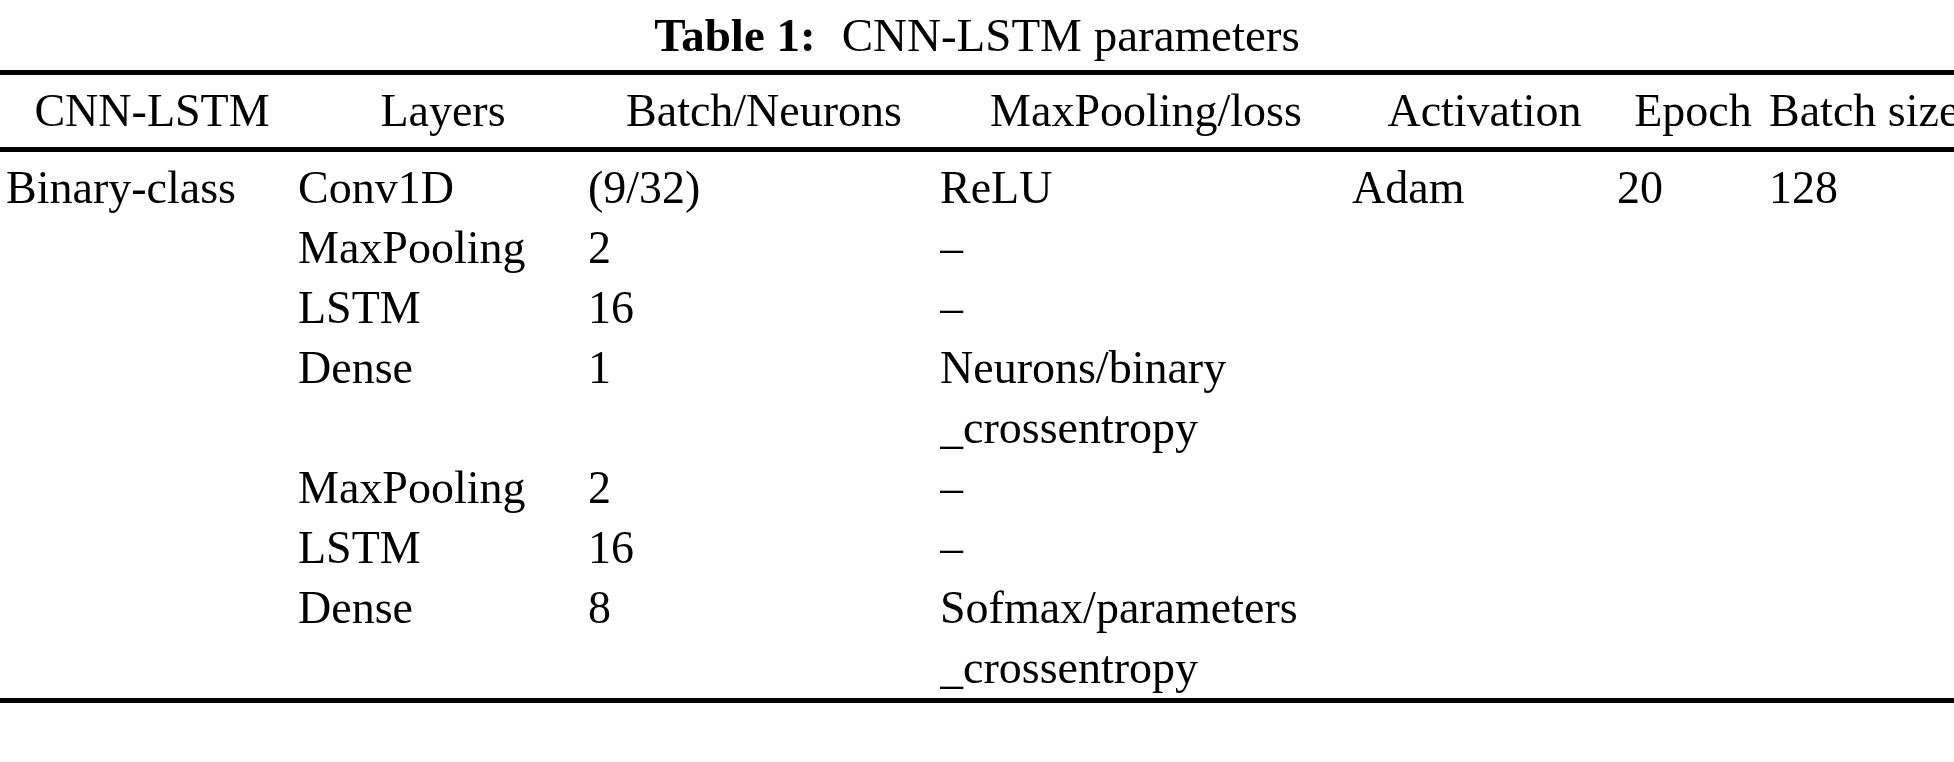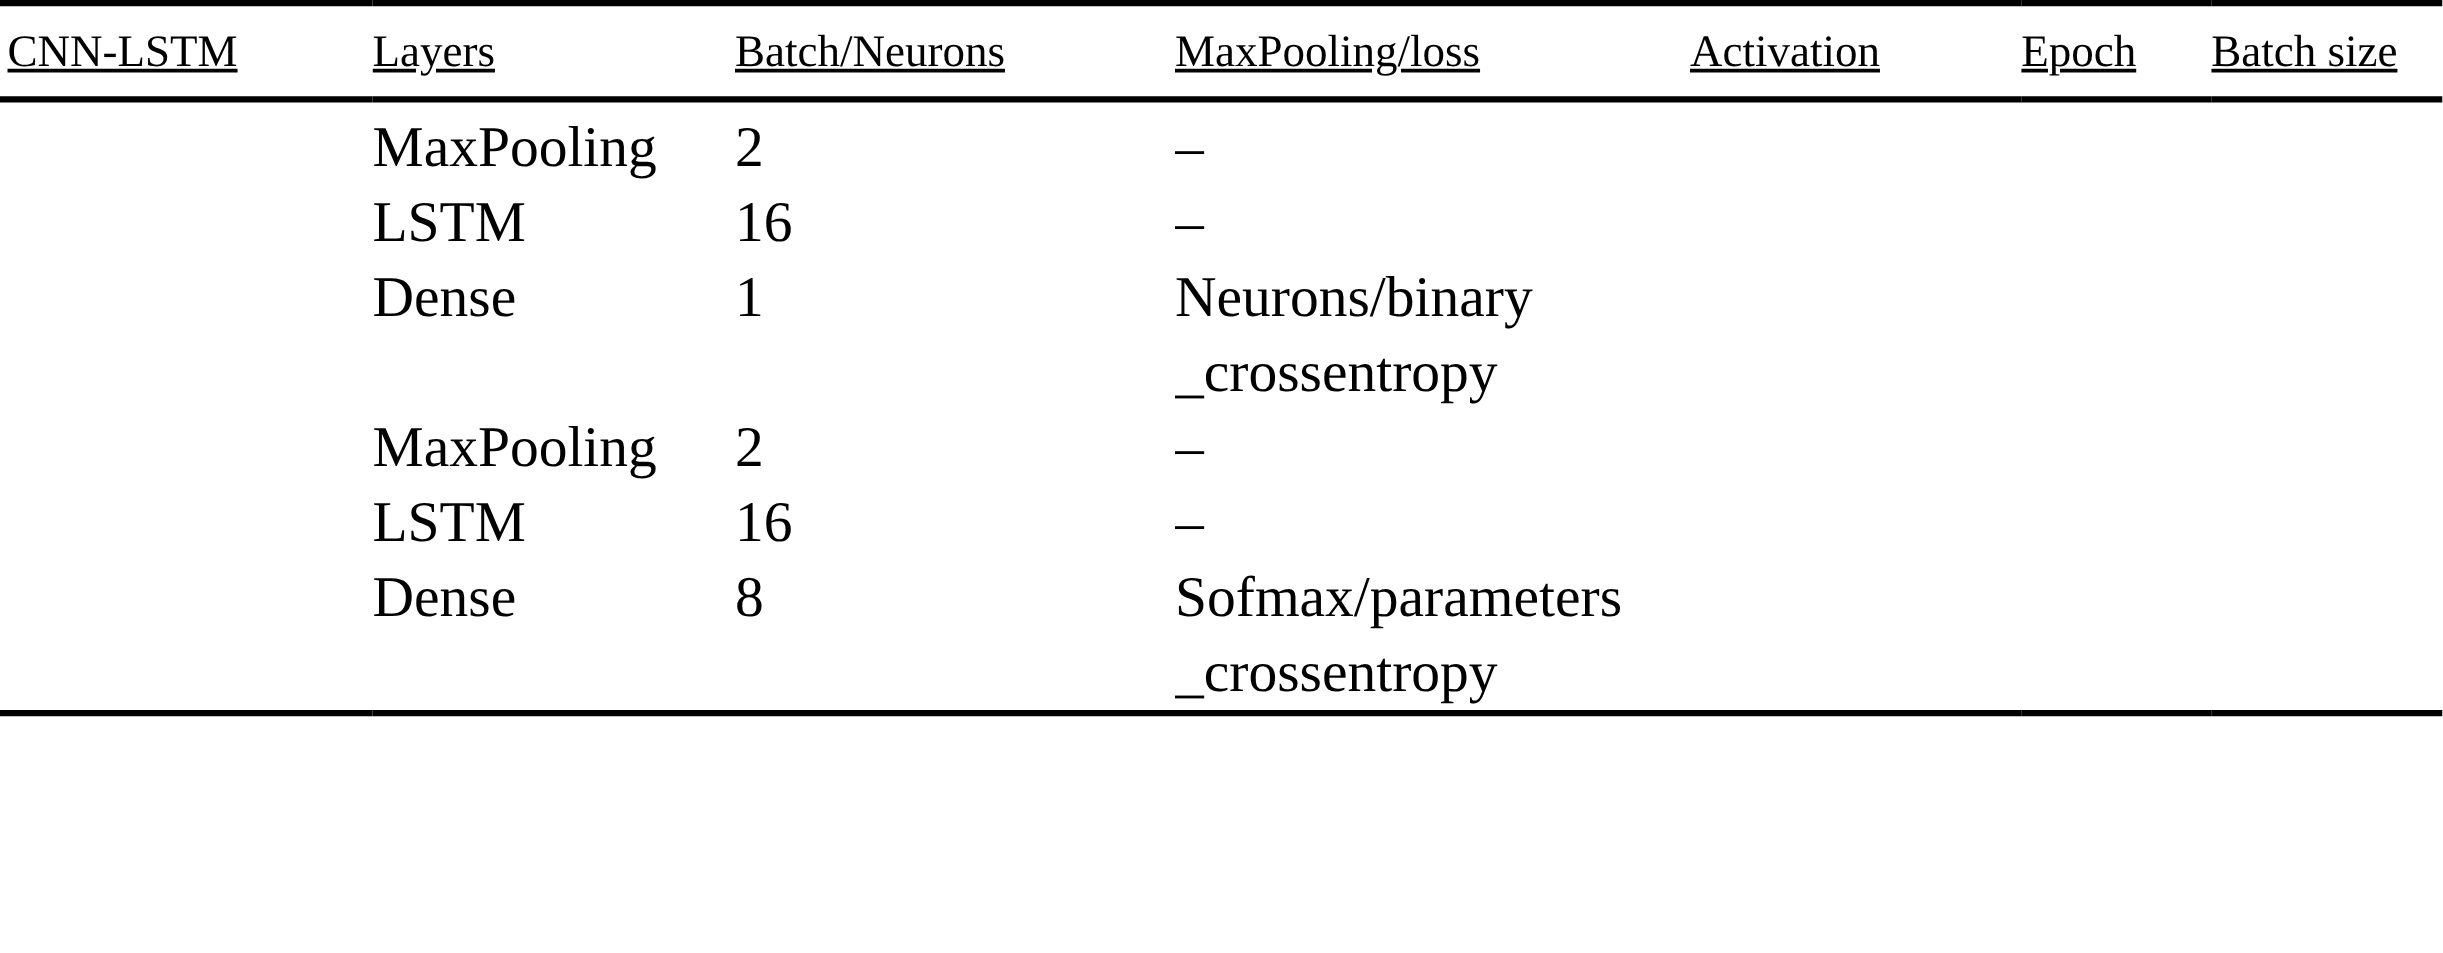--- a/index.html
+++ b/index.html
@@ -33,44 +33,47 @@
   table.params-table{
     width:1954px;
     border-collapse:collapse;
     table-layout:fixed;
     border-top:5px solid var(--rule-color);
     border-bottom:5px solid var(--rule-color);
   }
   thead tr{border-bottom:5px solid var(--rule-color);}
   th{
     font-weight:400;
-    text-align:left;
-    font-size:36px;
+    text-align:center;
+    font-size:46px;
     line-height:72px;
     padding:0;
     white-space:nowrap;
     overflow:hidden;
-    text-decoration:underline;
   }
   td{
     font-size:46px;
     line-height:60px;
     padding:0;
     vertical-align:top;
     white-space:pre-line;
     overflow:hidden;
   }
   tbody tr:first-child td{padding-top:6px;}
   th:first-child,td:first-child{padding-left:6px;}
 </style>
 </head>
 <body>
 
 <div class="page">
 
+  <div class="caption">
+    <span class="caption-label">Table 1:</span>
+    <span class="caption-title">CNN-LSTM parameters</span>
+  </div>
 
   <table class="params-table">
     <colgroup>
       <col style="width:298px">
       <col style="width:290px">
       <col style="width:352px">
       <col style="width:412px">
       <col style="width:265px">
       <col style="width:152px">
       <col style="width:185px">
@@ -80,20 +83,29 @@
         <th>CNN-LSTM</th>
         <th>Layers</th>
         <th>Batch/Neurons</th>
         <th>MaxPooling/loss</th>
         <th>Activation</th>
         <th>Epoch</th>
         <th>Batch size</th>
       </tr>
     </thead>
     <tbody>
+        <tr>
+          <td>Binary-class</td>
+          <td>Conv1D</td>
+          <td>(9/32)</td>
+          <td>ReLU</td>
+          <td>Adam</td>
+          <td>20</td>
+          <td>128</td>
+        </tr>
         <tr>
           <td></td>
           <td>MaxPooling</td>
           <td>2</td>
           <td>–</td>
           <td></td>
           <td></td>
           <td></td>
         </tr>
         <tr>

